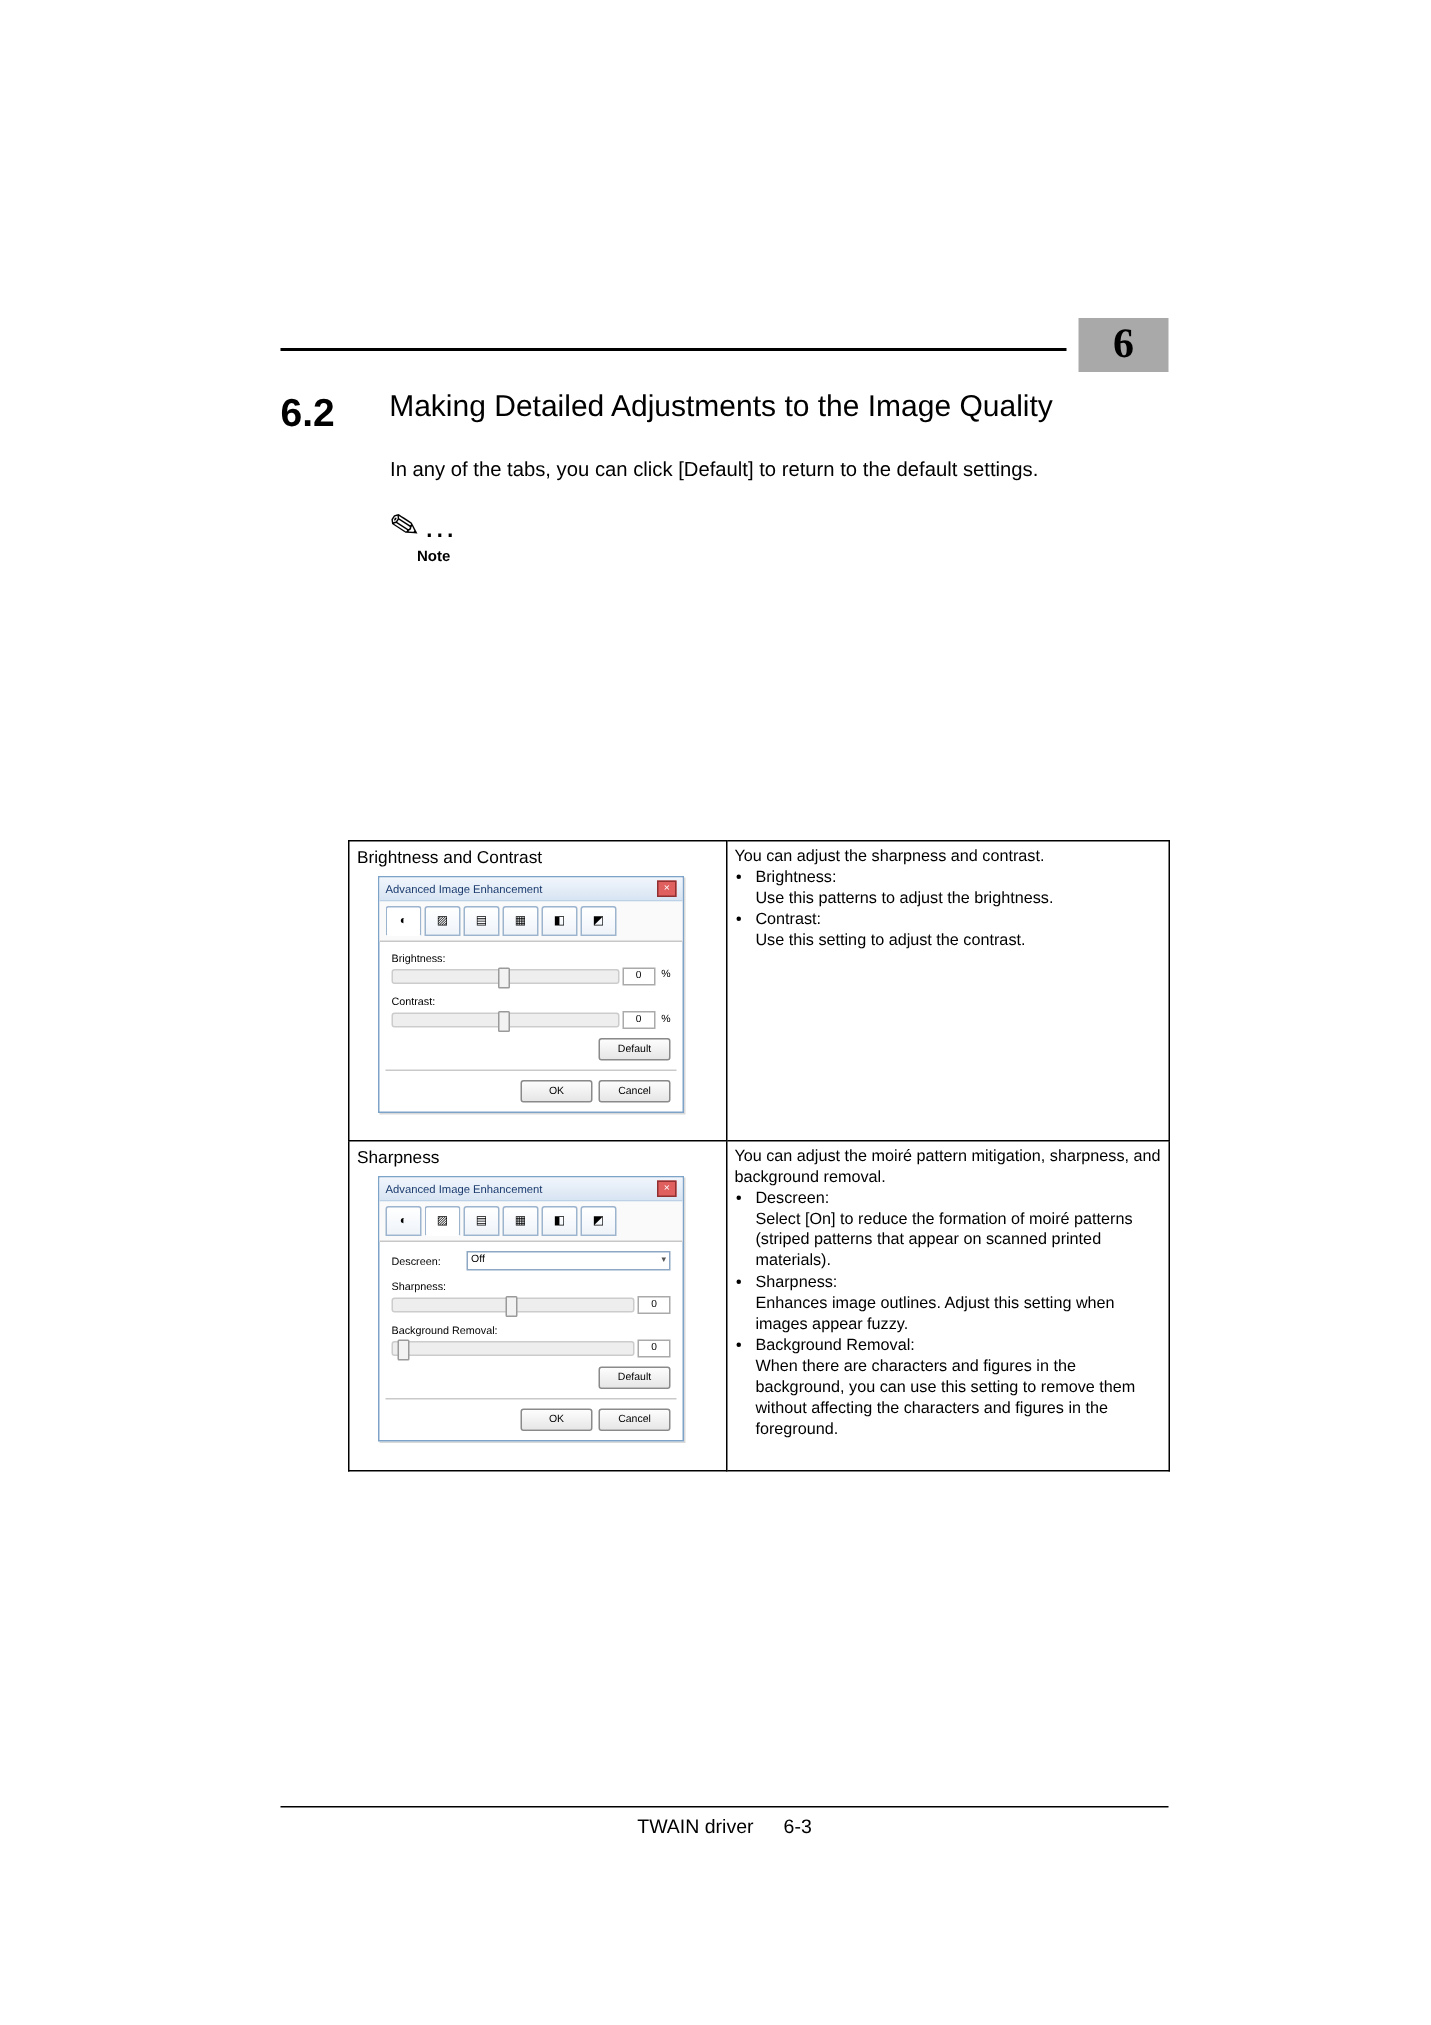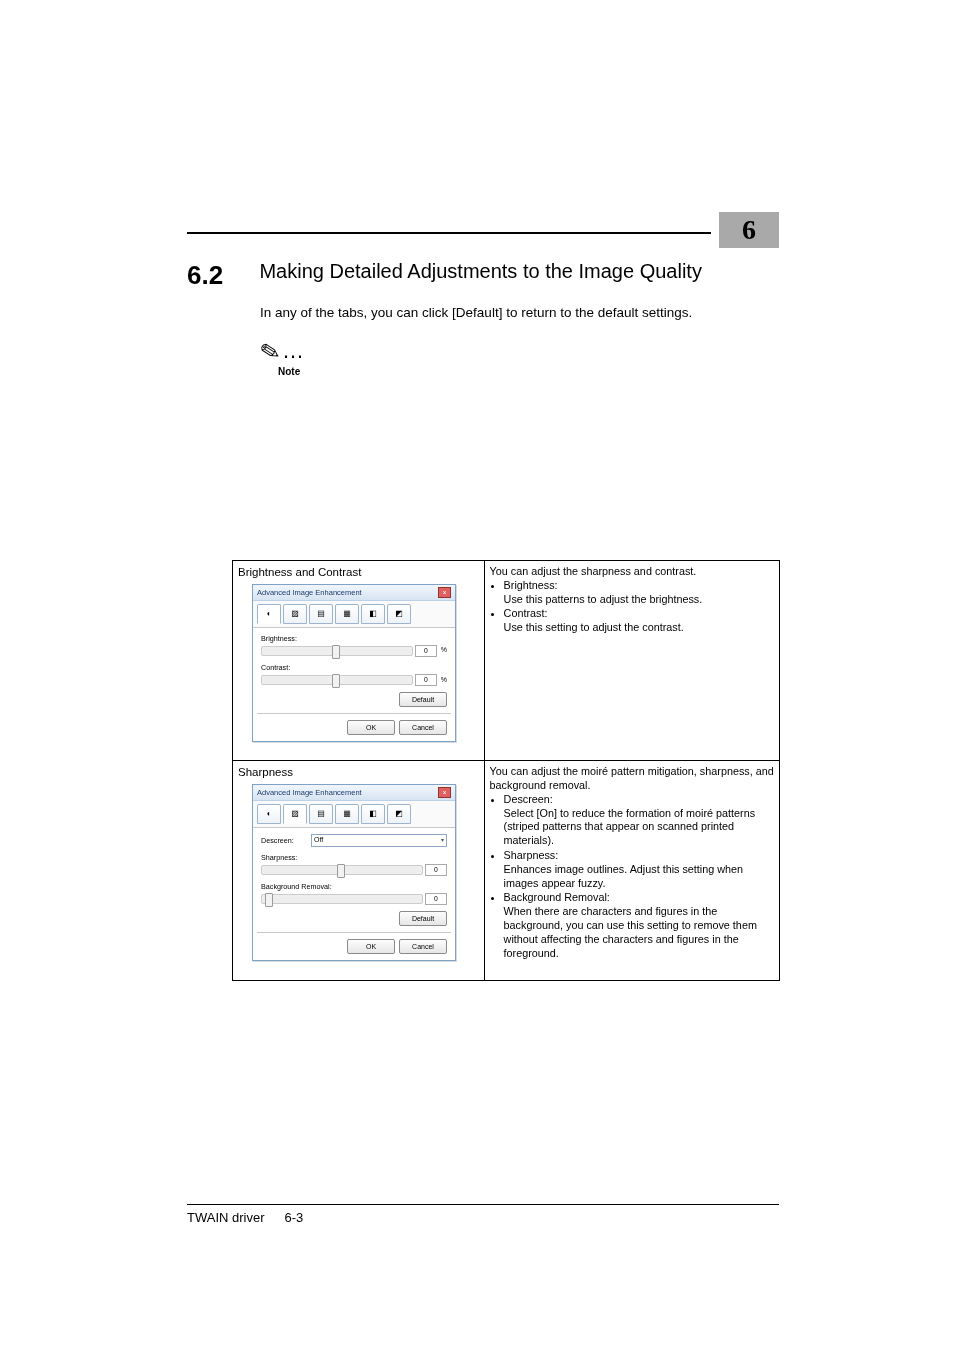--- a/index.html
+++ b/index.html
@@ -297,21 +297,21 @@
     top: 1204px;
     height: 1px;
     background: #000;
   }
   .footer {
     position: absolute;
     top: 1210px;
     left: 187px;
     right: 175px;
     display: flex;
-    justify-content: flex-start;
+    justify-content: center;
     font-size: 13px;
     gap: 20px;
   }
 </style>
 </head>
 <body>
 <div class="page">
 
   <div class="header-rule"></div>
   <div class="chapter-badge">

